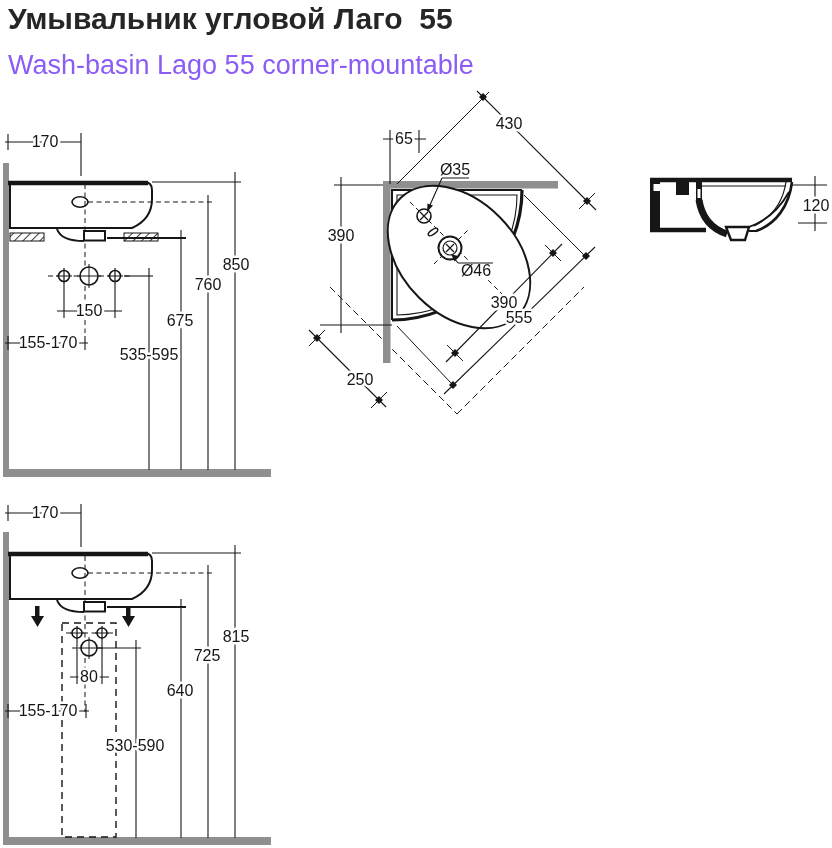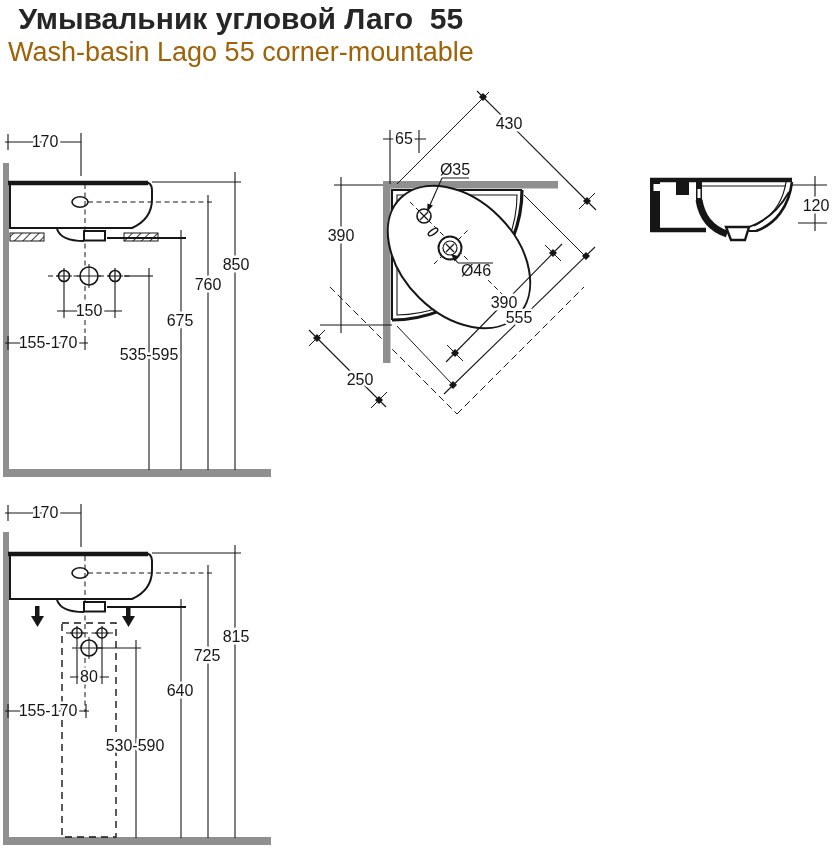--- a/index.html
+++ b/index.html
@@ -1,21 +1,21 @@
 <!DOCTYPE html>
 <html><head>
 <meta charset="utf-8">
 <style>
   html,body{margin:0;padding:0;background:#ffffff;}
   .page{position:relative;width:832px;height:848px;background:#fff;overflow:hidden;
-        font-family:"Liberation Sans",sans-serif;text-align:center;}
+        font-family:"Liberation Sans",sans-serif;}
   header{position:absolute;left:8px;top:0;}
   h1{margin:2px 0 0 0;font-size:30px;line-height:34px;font-weight:700;color:#262626;
      letter-spacing:0;white-space:pre;}
-  .subtitle{margin-top:1px;font-size:27px;line-height:30px;font-weight:400;color:#a16207;}
+  .subtitle{margin-top:14px;font-size:27px;line-height:30px;font-weight:400;color:#8b5cf6;}
   svg{position:absolute;left:0;top:0;}
   svg text{font-family:"Liberation Sans",sans-serif;font-size:16px;fill:#161616;
            text-anchor:middle;stroke:#ffffff;stroke-width:5px;paint-order:stroke;
            stroke-linejoin:round;}
   .ln{stroke:#161616;fill:none;}
   .thin{stroke-width:1.1px;}
   .med{stroke-width:2px;}
   .thick{stroke-width:4.5px;}
   .dash{stroke-dasharray:7 4;}
   .cdash{stroke-dasharray:5 3.5;}

